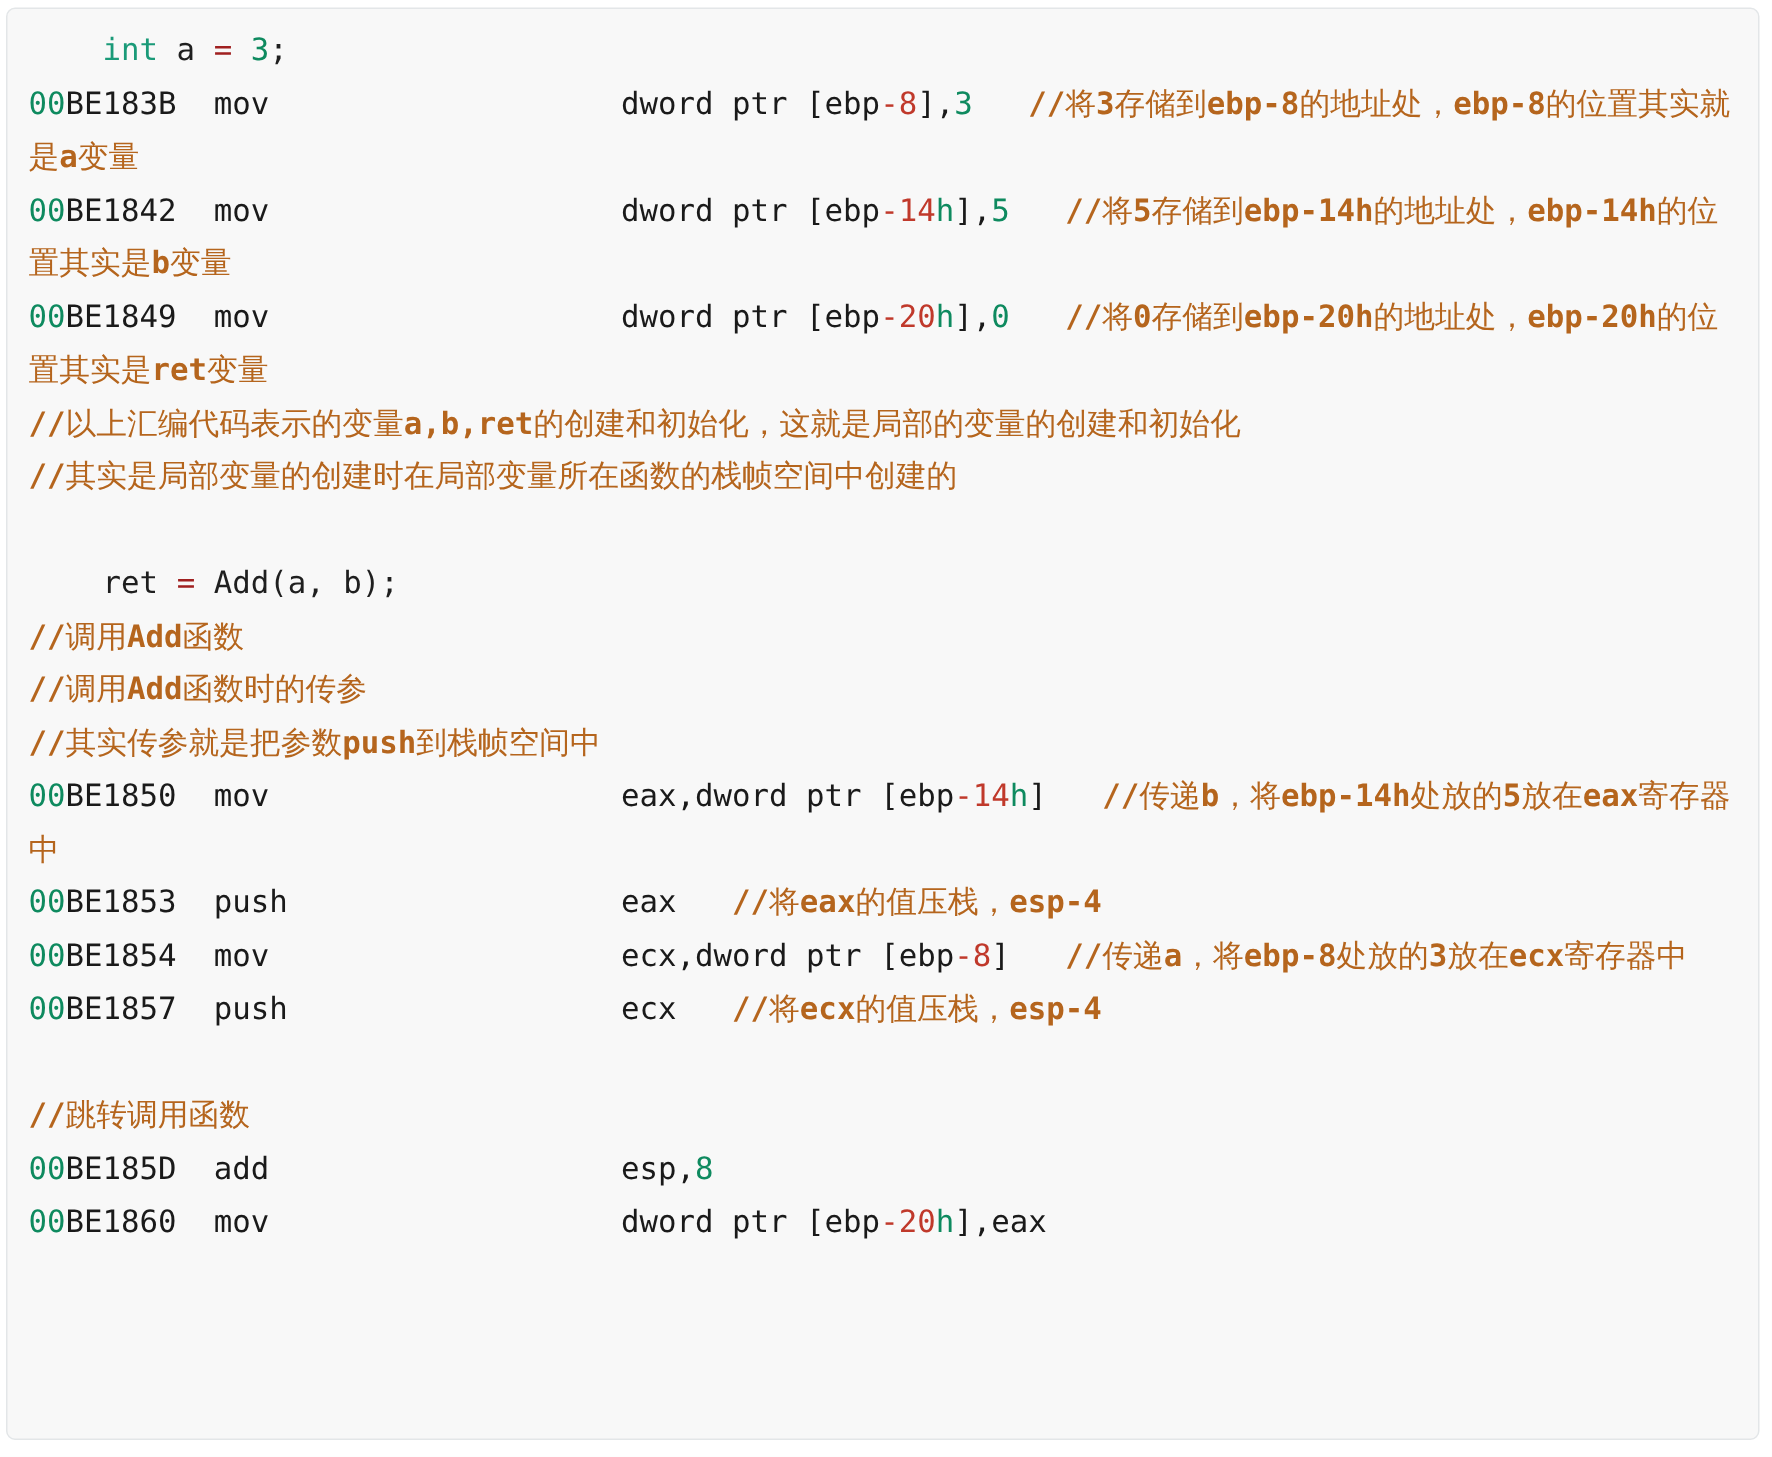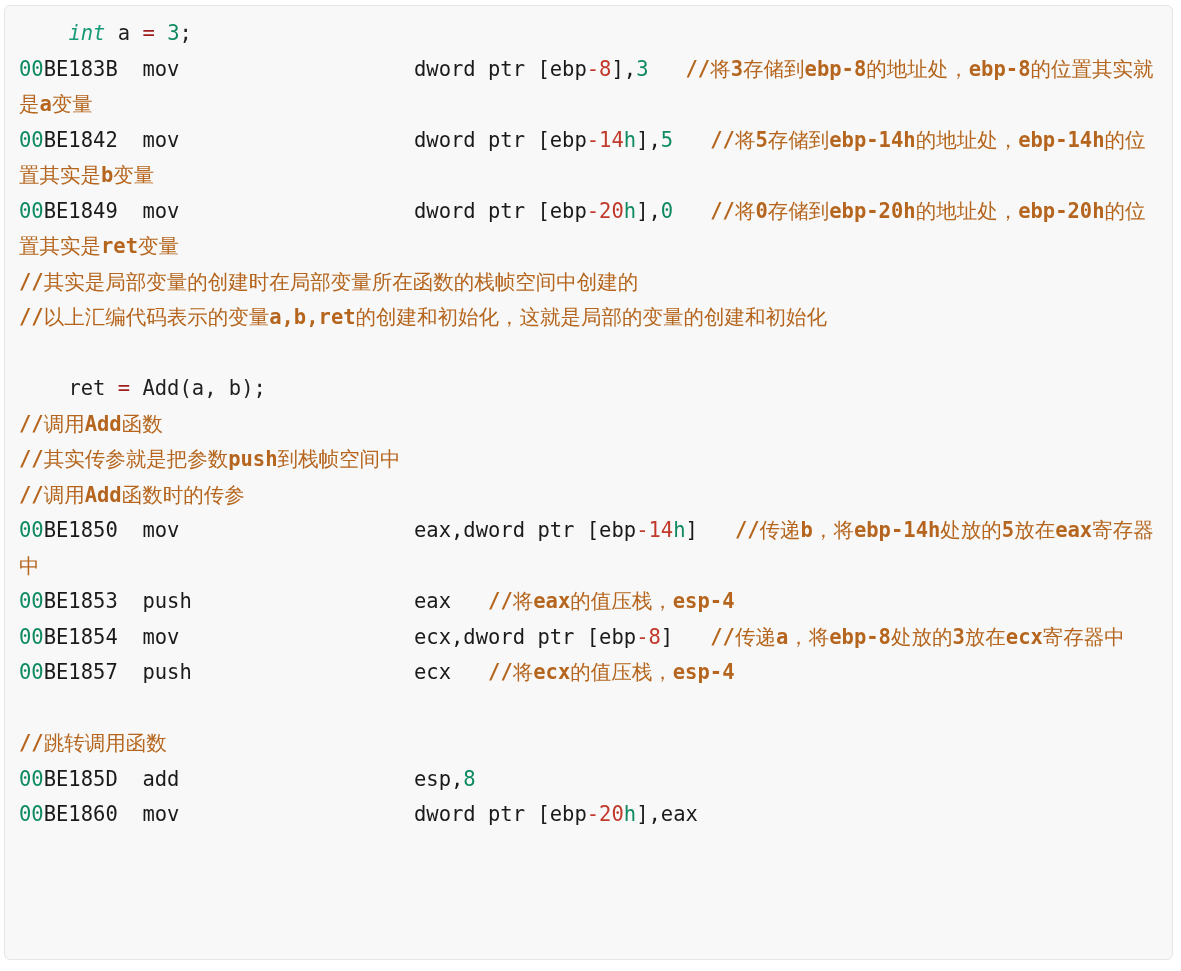--- a/index.html
+++ b/index.html
@@ -38,21 +38,21 @@
     padding-right: 8px;
     color: #1f1f1f;
     letter-spacing: 0px;
   }
 
   .line.blank {
     height: 35.5px;
   }
 
   
-  .kw   { color: #1a9a78; font-style: italic; }          
+  .kw   { color: #1a9a78; }          
   .num  { color: #0e8a5f; }          
   .op   { color: #a02020; }          
   .plain{ color: #1a1a1a; }          
   .neg  { color: #c0392b; }          
   .cmt  { color: #b5651d; }          
 
   
   .cmt {
     font-family: "DejaVu Sans Mono", "DejaVu Serif", serif;
   }
@@ -66,27 +66,27 @@
 </style>
 </head>
 <body>
 
 <div id="code-block">
   <div id="code-lines">
       <div class="line"><span class="plain">    </span><span class="kw">int</span> a <span class="op">=</span> <span class="num">3</span>;</div>
       <div class="line"><span><span class="num">00</span><span class="plain">BE183B</span></span><span class="plain">  </span><span class="plain">mov</span><span class="plain">                   </span><span><span class="plain">dword ptr [ebp<span class="neg">-8</span>],<span class="num">3</span></span></span><span class="plain">   </span><span class="cmt"><span class="lat">//</span><span class="cjk">将</span><span class="lat">3</span><span class="cjk">存储到</span><span class="lat">ebp-8</span><span class="cjk">的地址处，</span><span class="lat">ebp-8</span><span class="cjk">的位置其实就是</span><span class="lat">a</span><span class="cjk">变量</span></span></div>
       <div class="line"><span><span class="num">00</span><span class="plain">BE1842</span></span><span class="plain">  </span><span class="plain">mov</span><span class="plain">                   </span><span><span class="plain">dword ptr [ebp<span class="neg">-14</span><span class="num">h</span>],<span class="num">5</span></span></span><span class="plain">   </span><span class="cmt"><span class="lat">//</span><span class="cjk">将</span><span class="lat">5</span><span class="cjk">存储到</span><span class="lat">ebp-14h</span><span class="cjk">的地址处，</span><span class="lat">ebp-14h</span><span class="cjk">的位置其实是</span><span class="lat">b</span><span class="cjk">变量</span></span></div>
       <div class="line"><span><span class="num">00</span><span class="plain">BE1849</span></span><span class="plain">  </span><span class="plain">mov</span><span class="plain">                   </span><span><span class="plain">dword ptr [ebp<span class="neg">-20</span><span class="num">h</span>],<span class="num">0</span></span></span><span class="plain">   </span><span class="cmt"><span class="lat">//</span><span class="cjk">将</span><span class="lat">0</span><span class="cjk">存储到</span><span class="lat">ebp-20h</span><span class="cjk">的地址处，</span><span class="lat">ebp-20h</span><span class="cjk">的位置其实是</span><span class="lat">ret</span><span class="cjk">变量</span></span></div>
+      <div class="line"><span class="cmt"><span class="lat">//</span><span class="cjk">以上汇编代码表示的变量</span><span class="lat">a,b,ret</span><span class="cjk">的创建和初始化，这就是局部的变量的创建和初始化</span></span></div>
       <div class="line"><span class="cmt"><span class="lat">//</span><span class="cjk">其实是局部变量的创建时在局部变量所在函数的栈帧空间中创建的</span></span></div>
-      <div class="line"><span class="cmt"><span class="lat">//</span><span class="cjk">以上汇编代码表示的变量</span><span class="lat">a,b,ret</span><span class="cjk">的创建和初始化，这就是局部的变量的创建和初始化</span></span></div>
       <div class="line blank">&nbsp;</div>
       <div class="line"><span class="plain">    </span>ret <span class="op">=</span> Add(a, b);</div>
       <div class="line"><span class="cmt"><span class="lat">//</span><span class="cjk">调用</span><span class="lat">Add</span><span class="cjk">函数</span></span></div>
+      <div class="line"><span class="cmt"><span class="lat">//</span><span class="cjk">调用</span><span class="lat">Add</span><span class="cjk">函数时的传参</span></span></div>
       <div class="line"><span class="cmt"><span class="lat">//</span><span class="cjk">其实传参就是把参数</span><span class="lat">push</span><span class="cjk">到栈帧空间中</span></span></div>
-      <div class="line"><span class="cmt"><span class="lat">//</span><span class="cjk">调用</span><span class="lat">Add</span><span class="cjk">函数时的传参</span></span></div>
       <div class="line"><span><span class="num">00</span><span class="plain">BE1850</span></span><span class="plain">  </span><span class="plain">mov</span><span class="plain">                   </span><span><span class="plain">eax,dword ptr [ebp<span class="neg">-14</span><span class="num">h</span>]</span></span><span class="plain">   </span><span class="cmt"><span class="lat">//</span><span class="cjk">传递</span><span class="lat">b</span><span class="cjk">，将</span><span class="lat">ebp-14h</span><span class="cjk">处放的</span><span class="lat">5</span><span class="cjk">放在</span><span class="lat">eax</span><span class="cjk">寄存器中</span></span></div>
       <div class="line"><span><span class="num">00</span><span class="plain">BE1853</span></span><span class="plain">  </span><span class="plain">push</span><span class="plain">                  </span><span><span class="plain">eax</span></span><span class="plain">   </span><span class="cmt"><span class="lat">//</span><span class="cjk">将</span><span class="lat">eax</span><span class="cjk">的值压栈，</span><span class="lat">esp-4</span></span></div>
       <div class="line"><span><span class="num">00</span><span class="plain">BE1854</span></span><span class="plain">  </span><span class="plain">mov</span><span class="plain">                   </span><span><span class="plain">ecx,dword ptr [ebp<span class="neg">-8</span>]</span></span><span class="plain">   </span><span class="cmt"><span class="lat">//</span><span class="cjk">传递</span><span class="lat">a</span><span class="cjk">，将</span><span class="lat">ebp-8</span><span class="cjk">处放的</span><span class="lat">3</span><span class="cjk">放在</span><span class="lat">ecx</span><span class="cjk">寄存器中</span></span></div>
       <div class="line"><span><span class="num">00</span><span class="plain">BE1857</span></span><span class="plain">  </span><span class="plain">push</span><span class="plain">                  </span><span><span class="plain">ecx</span></span><span class="plain">   </span><span class="cmt"><span class="lat">//</span><span class="cjk">将</span><span class="lat">ecx</span><span class="cjk">的值压栈，</span><span class="lat">esp-4</span></span></div>
       <div class="line blank">&nbsp;</div>
       <div class="line"><span class="cmt"><span class="lat">//</span><span class="cjk">跳转调用函数</span></span></div>
       <div class="line"><span><span class="num">00</span><span class="plain">BE185D</span></span><span class="plain">  </span><span class="plain">add</span><span class="plain">                   </span><span><span class="plain">esp,<span class="num">8</span></span></span></div>
       <div class="line"><span><span class="num">00</span><span class="plain">BE1860</span></span><span class="plain">  </span><span class="plain">mov</span><span class="plain">                   </span><span><span class="plain">dword ptr [ebp<span class="neg">-20</span><span class="num">h</span>],eax</span></span></div>
     </div>
 </div>

